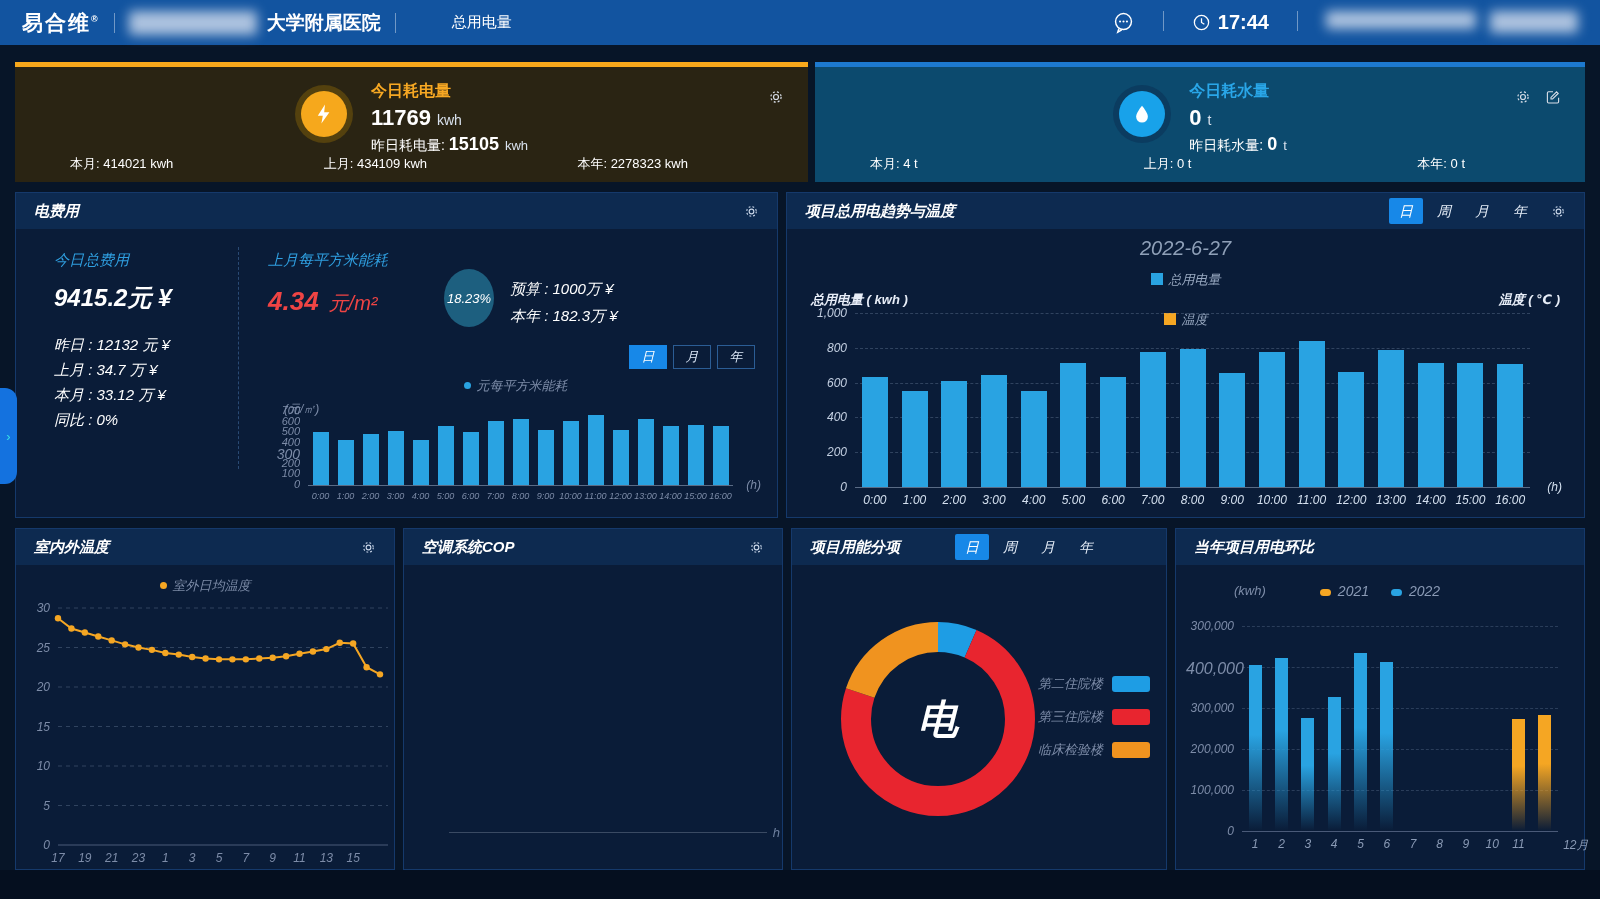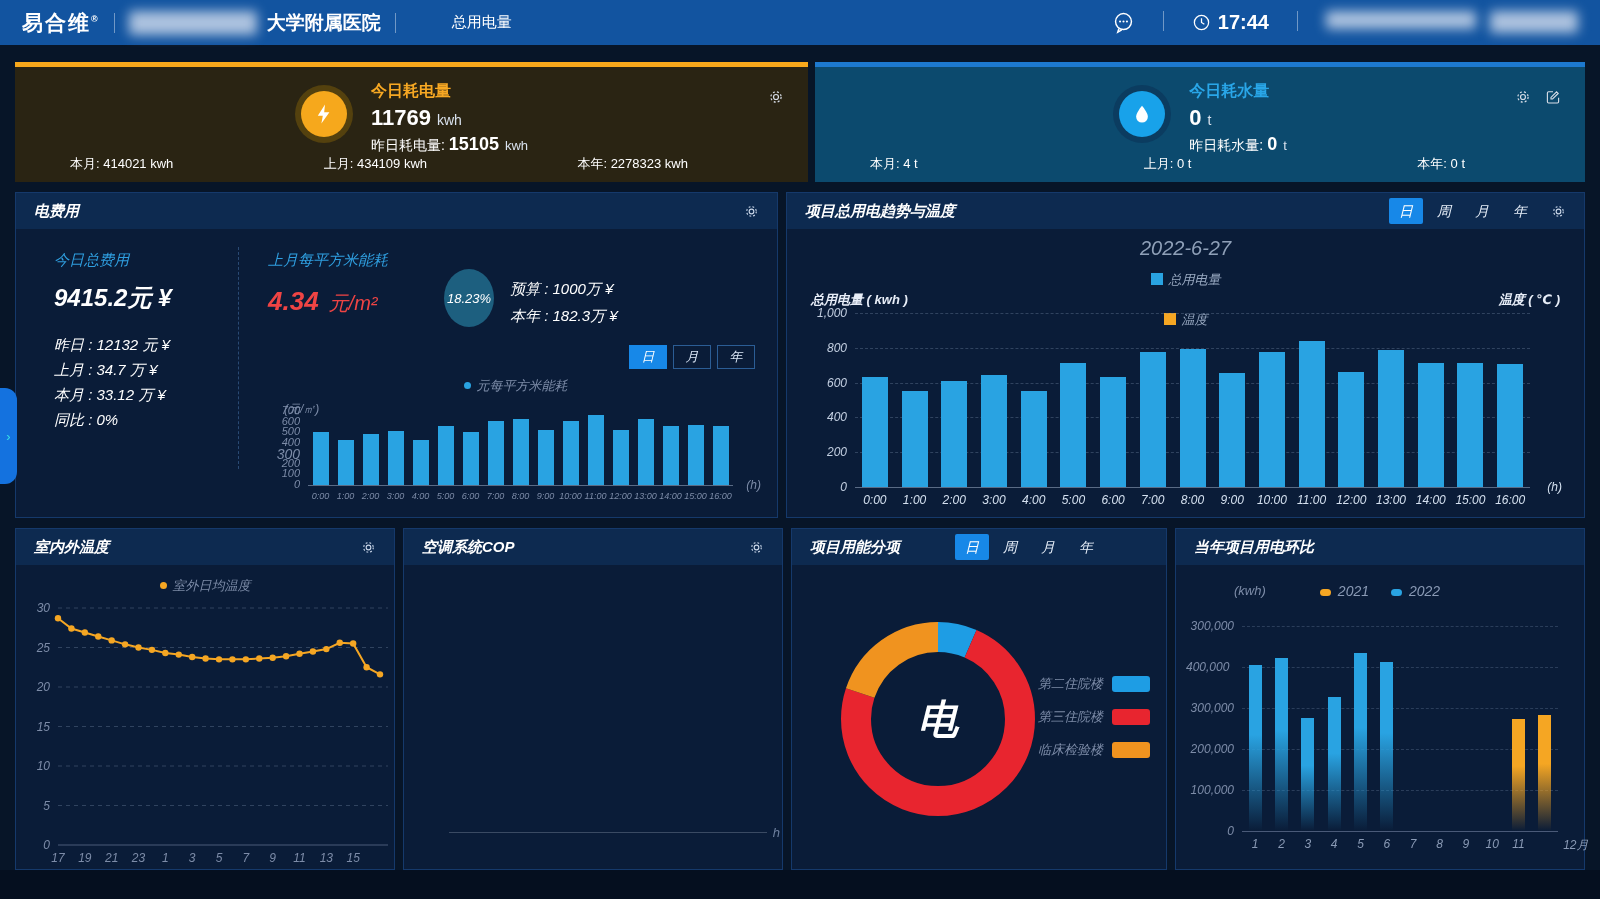--- a/index.html
+++ b/index.html
@@ -518,21 +518,21 @@
           </div>
         </div>
         <div class="yoy-chart">
             <span class="ytick" style="left: 0px; width: 48px; top: 215px; text-align: right; font-size: 12px; color: rgb(125, 140, 168);">0</span>
             <span class="ytick" style="left: 0px; width: 48px; top: 174px; text-align: right; font-size: 12px; color: rgb(125, 140, 168);">100,000</span>
             <div style="position: absolute; left: 56px; right: 14px; top: 181px; border-top: 1px dashed rgba(120, 140, 170, 0.3);"></div>
             <span class="ytick" style="left: 0px; width: 48px; top: 133px; text-align: right; font-size: 12px; color: rgb(125, 140, 168);">200,000</span>
             <div style="position: absolute; left: 56px; right: 14px; top: 140px; border-top: 1px dashed rgba(120, 140, 170, 0.3);"></div>
             <span class="ytick" style="left: 0px; width: 48px; top: 92px; text-align: right; font-size: 12px; color: rgb(125, 140, 168);">300,000</span>
             <div style="position: absolute; left: 56px; right: 14px; top: 99px; border-top: 1px dashed rgba(120, 140, 170, 0.3);"></div>
-            <span class="ytick" style="left: 0px; width: 48px; top: 51px; text-align: left; font-size: 12px; color: rgb(125, 140, 168);">400,000</span>
+            <span class="ytick" style="left: 0px; width: 48px; top: 51px; text-align: left; font-size: 16px; color: rgb(125, 140, 168);">400,000</span>
             <div style="position: absolute; left: 56px; right: 14px; top: 58px; border-top: 1px dashed rgba(120, 140, 170, 0.3);"></div>
             <span class="ytick" style="left: 0px; width: 48px; top: 10px; text-align: right; font-size: 12px; color: rgb(125, 140, 168);">300,000</span>
             <div style="position: absolute; left: 56px; right: 14px; top: 17px; border-top: 1px dashed rgba(120, 140, 170, 0.3);"></div>
             <div style="position: absolute; left: 56px; right: 14px; top: 222px; border-top: 1px solid rgb(74, 90, 120);"></div>
             <div style="position: absolute; left: 326px; width: 13px; top: 110.48px; height: 111.52px; background: linear-gradient(rgb(245, 166, 35) 0%, rgb(245, 166, 35) 42%, rgba(6, 18, 38, 0.03) 100%);"></div>
             <div style="position: absolute; left: 352.333px; width: 13px; top: 105.97px; height: 116.03px; background: linear-gradient(rgb(245, 166, 35) 0%, rgb(245, 166, 35) 42%, rgba(6, 18, 38, 0.03) 100%);"></div>
             <div style="position: absolute; left: 62.6667px; width: 13px; top: 55.95px; height: 166.05px; background: linear-gradient(rgb(41, 163, 226) 0%, rgb(41, 163, 226) 42%, rgba(6, 18, 38, 0.03) 100%);"></div>
             <div style="position: absolute; left: 89px; width: 13px; top: 48.98px; height: 173.02px; background: linear-gradient(rgb(41, 163, 226) 0%, rgb(41, 163, 226) 42%, rgba(6, 18, 38, 0.03) 100%);"></div>
             <div style="position: absolute; left: 115.333px; width: 13px; top: 109.25px; height: 112.75px; background: linear-gradient(rgb(41, 163, 226) 0%, rgb(41, 163, 226) 42%, rgba(6, 18, 38, 0.03) 100%);"></div>
             <div style="position: absolute; left: 141.667px; width: 13px; top: 87.52px; height: 134.48px; background: linear-gradient(rgb(41, 163, 226) 0%, rgb(41, 163, 226) 42%, rgba(6, 18, 38, 0.03) 100%);"></div>

